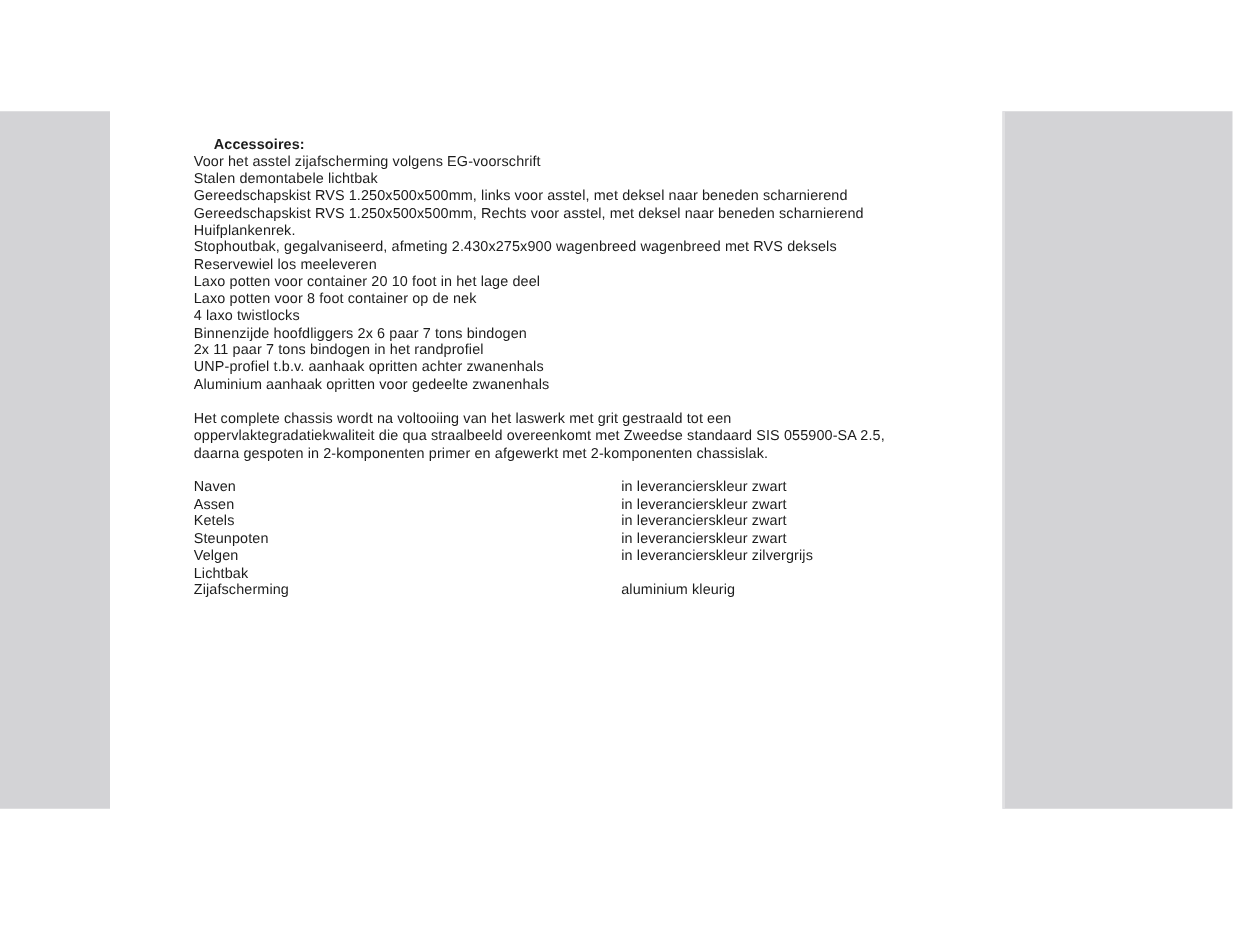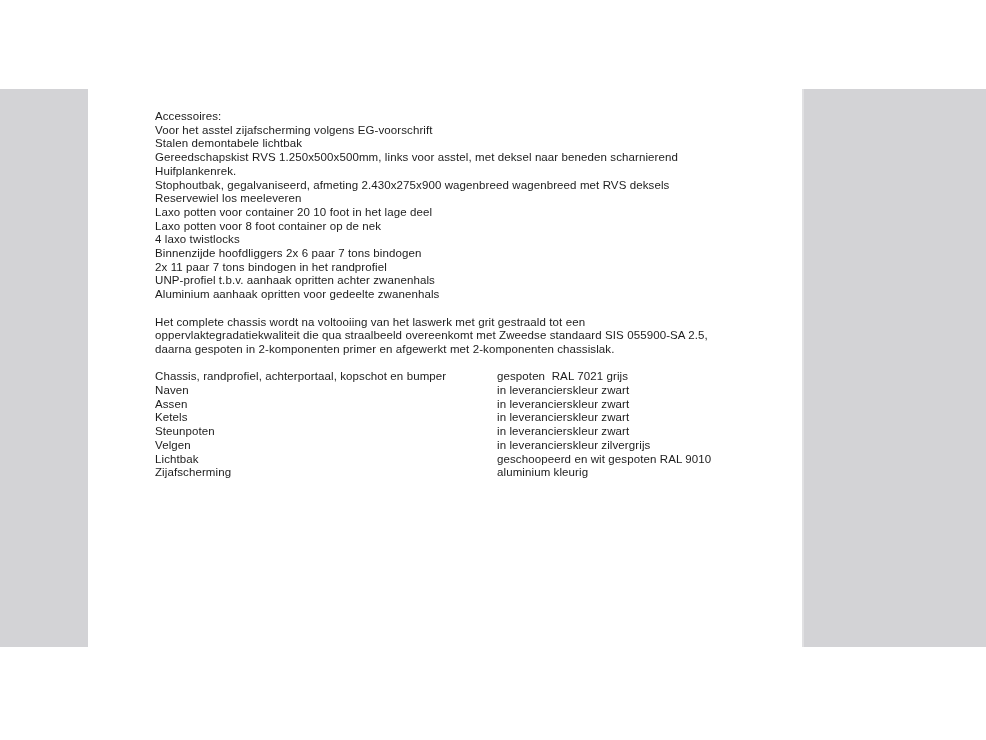--- a/index.html
+++ b/index.html
@@ -34,21 +34,22 @@
     position: absolute;
     left: 155px;
     top: 110px;
     width: 625px;
     font-size: 11.5px;
     line-height: 13.7px;
     color: #1c1c1c;
     letter-spacing: 0.1px;
   }
   .heading {
-    font-weight: normal;
+    font-weight: bold;
+    margin-left: 16px;
   }
   .heading.underline {
     text-decoration: underline;
     margin-bottom: 13.7px;
   }
   .section {
     margin-bottom: 13.7px;
   }
   .trow {
     display: flex;
@@ -72,20 +73,21 @@
   <div class="section">
     <div class="heading">Accessoires:</div>
     <div>
 
         <div class="line">Voor het asstel zijafscherming volgens EG-voorschrift</div>
 
         <div class="line">Stalen demontabele lichtbak</div>
 
         <div class="line">Gereedschapskist RVS 1.250x500x500mm, links voor asstel, met deksel naar beneden scharnierend</div>
 
+        <div class="line">Gereedschapskist RVS 1.250x500x500mm, Rechts voor asstel, met deksel naar beneden scharnierend</div>
 
         <div class="line">Huifplankenrek.</div>
 
         <div class="line">Stophoutbak, gegalvaniseerd, afmeting 2.430x275x900 wagenbreed wagenbreed met RVS deksels</div>
 
         <div class="line">Reservewiel los meeleveren</div>
 
         <div class="line">Laxo potten voor container 20 10 foot in het lage deel</div>
 
         <div class="line">Laxo potten voor 8 foot container op de nek</div>
@@ -111,24 +113,20 @@
 
         <div class="line">oppervlaktegradatiekwaliteit die qua straalbeeld overeenkomt met Zweedse standaard SIS 055900-SA 2.5,</div>
 
         <div class="line">daarna gespoten in 2-komponenten primer en afgewerkt met 2-komponenten chassislak.</div>
       </div>
   </div>
 
 
   <div>
 
-      <div class="trow">
-        <span class="part">Chassis, randprofiel, achterportaal, kopschot en bumper</span>
-        <span class="finish">gespoten  RAL 7021 grijs</span>
-      </div>
 
       <div class="trow">
         <span class="part">Naven</span>
         <span class="finish">in leverancierskleur zwart</span>
       </div>
 
       <div class="trow">
         <span class="part">Assen</span>
         <span class="finish">in leverancierskleur zwart</span>
       </div>
@@ -143,21 +141,20 @@
         <span class="finish">in leverancierskleur zwart</span>
       </div>
 
       <div class="trow">
         <span class="part">Velgen</span>
         <span class="finish">in leverancierskleur zilvergrijs</span>
       </div>
 
       <div class="trow">
         <span class="part">Lichtbak</span>
-        <span class="finish">geschoopeerd en wit gespoten RAL 9010</span>
       </div>
 
       <div class="trow">
         <span class="part">Zijafscherming</span>
         <span class="finish">aluminium kleurig</span>
       </div>
     </div>
 
 </div>
 

